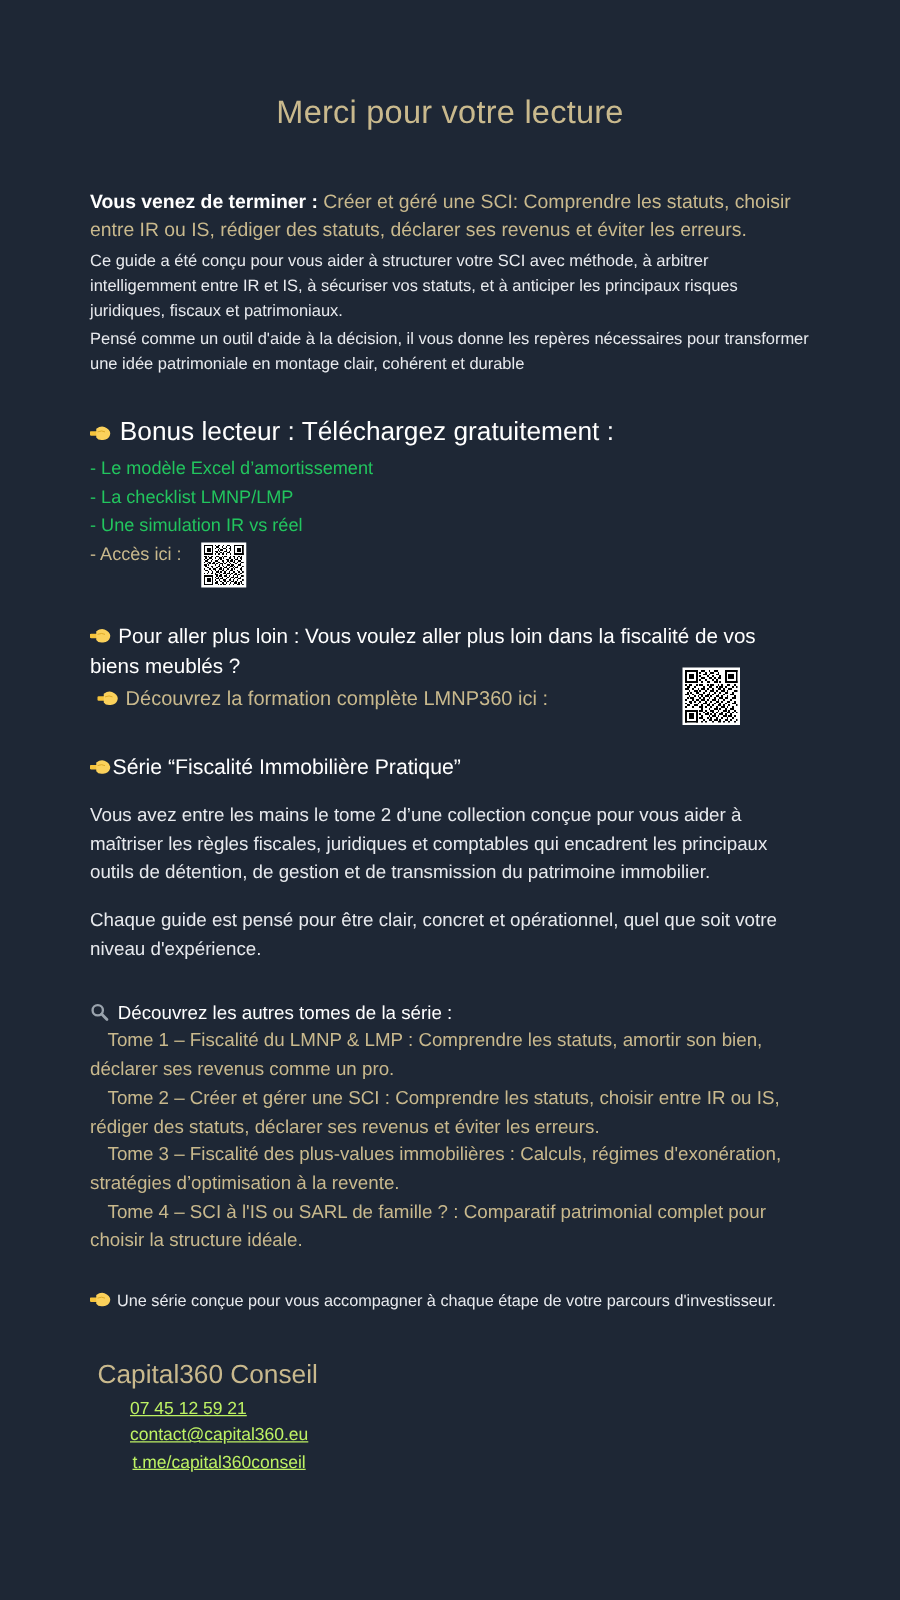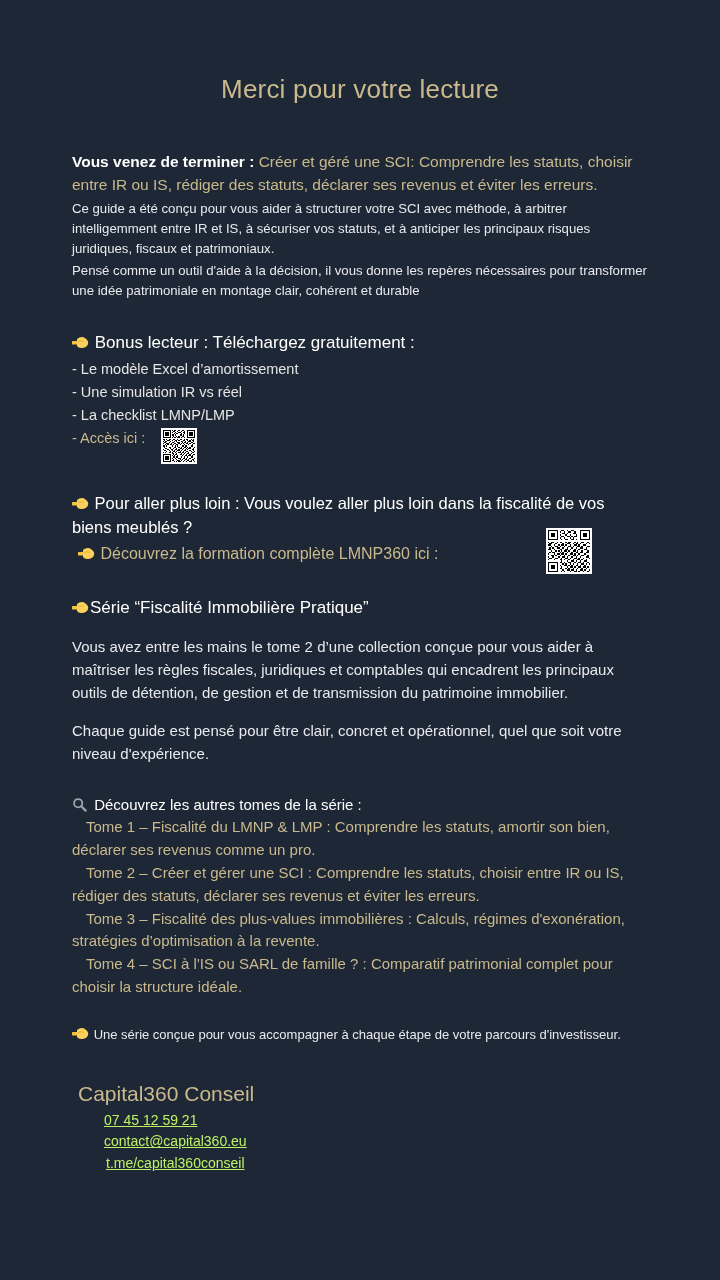--- a/index.html
+++ b/index.html
@@ -57,30 +57,30 @@
     color: #e8eaee;
     margin-top: 2px;
   }
 
   
   .bonus {
     margin-top: 30px;
   }
   .head-white {
     color: #ffffff;
-    font-size: 17px;
+    font-size: 21px;
     line-height: 1.45;
     font-weight: 400;
     margin-top: 28px;
   }
   .bonus-list {
     margin-top: 2px;
   }
   .bonus-item {
-    color: #e5e5e5;
+    color: #22c55e;
     font-size: 14.5px;
     line-height: 1.6;
   }
   .access-row {
     display: flex;
     align-items: flex-start;
     gap: 16px;
   }
   .access-label {
     color: #c9b98d;
@@ -220,22 +220,22 @@
         <svg viewBox="0 0 34 30" width="17" height="15" xmlns="http://www.w3.org/2000/svg">
           <path d="M2 12 h10 v7 h-10 a3 3 0 0 1 0 -7 z" fill="#f5c33b"></path>
           <path d="M10 8 q9 -7 17 -1 q7 5 5 11 q-2 7 -11 8 q-8 1 -11 -4 z" fill="#fbd15b"></path>
           <path d="M12 13 q7 -3 12 0" stroke="#d9a520" stroke-width="1.4" fill="none"></path>
         </svg>
       </span>
       <span>Bonus lecteur : Téléchargez gratuitement :</span>
     </div>
     <div class="bonus-list">
       <div class="bonus-item">- Le modèle Excel d’amortissement</div>
+      <div class="bonus-item">- La checklist LMNP/LMP</div>
       <div class="bonus-item">- Une simulation IR vs réel</div>
-      <div class="bonus-item">- La checklist LMNP/LMP</div>
       <div class="access-row">
         <span class="access-label">- Accès ici :</span>
         <span class="qr qr-small">
           <svg viewBox="0 0 29 29" width="32" height="32" shape-rendering="crispEdges" xmlns="http://www.w3.org/2000/svg">
             <rect width="29" height="29" fill="#ffffff"></rect>
             <g fill="#000000">
               <rect x="0" y="0" width="7" height="1"></rect>
                 <rect x="0" y="6" width="7" height="1"></rect>
               <rect x="0" y="0" width="1" height="7"></rect>
                 <rect x="6" y="0" width="1" height="7"></rect>

